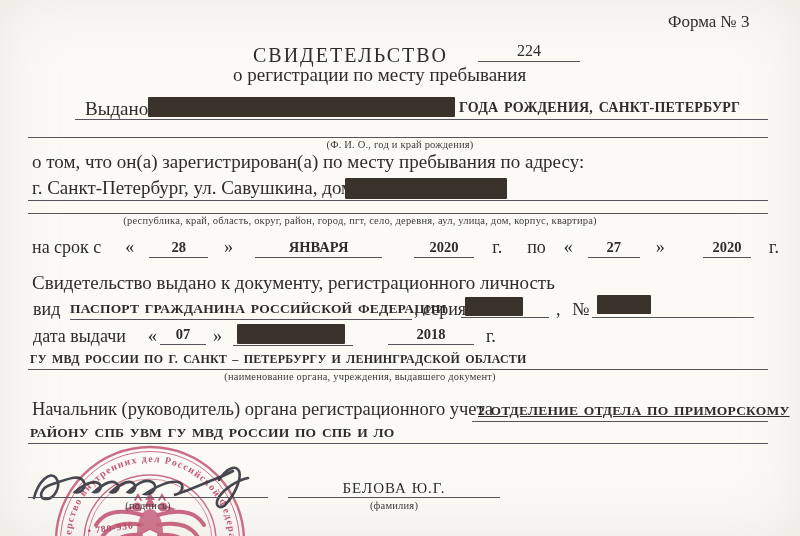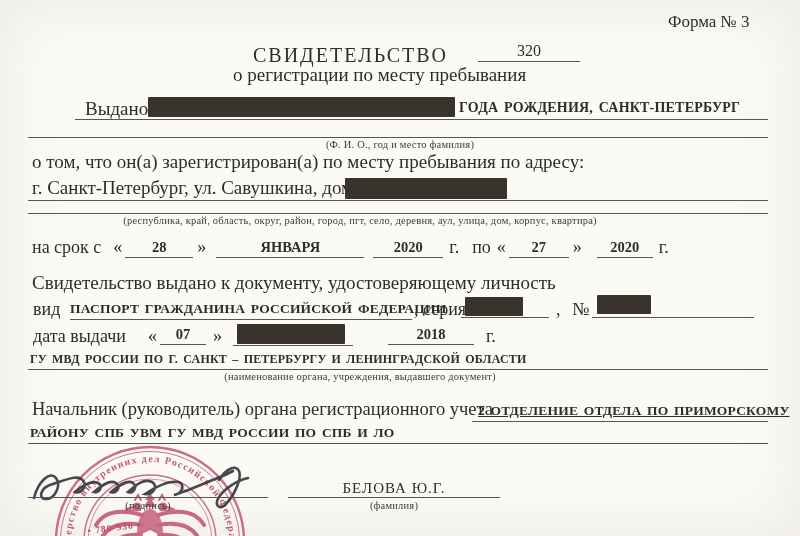--- a/index.html
+++ b/index.html
@@ -28,59 +28,59 @@
   .over-stamp { z-index:4; }
 </style>
 </head>
 <body>
 
 <div class="page">
 
   <div class="abs fs17" style="left:668px; top:12px;">Форма № 3</div>
 
   <div class="abs fs20" style="left:253px; top:44px; letter-spacing:2px;">СВИДЕТЕЛЬСТВО</div>
-  <div class="abs" style="left:478px; top:42px; width:102px; border-bottom:1px solid #54545c; text-align:center; font-size:16px; padding-bottom:1px;">320</div>
+  <div class="abs" style="left:478px; top:42px; width:102px; border-bottom:1px solid #54545c; text-align:center; font-size:16px; padding-bottom:1px;">224</div>
   <div class="abs fs19" style="left:233px; top:64px;">о регистрации по месту пребывания</div>
 
   <div class="abs fs19" style="left:85px; top:98px;text-align:right;">Выдано</div>
   <div class="redact" style="left:148px; top:97px; width:307px; height:20px;"></div>
   <div class="abs bcaps" style="left:459px; top:100px;">ГОДА РОЖДЕНИЯ, САНКТ-ПЕТЕРБУРГ</div>
   <div class="hr" style="left:75px; top:119px; width:693px;"></div>
 
   <div class="hr" style="left:28px; top:137px; width:740px;"></div>
-  <div class="abs cap center" style="left:0; top:139px; width:800px;">(Ф. И. О., год и место фамилия)</div>
+  <div class="abs cap center" style="left:0; top:139px; width:800px;">(Ф. И. О., год и край рождения)</div>
 
   <div class="abs fs19" style="left:32px; top:151px;">о том, что он(а) зарегистрирован(а) по месту пребывания по адресу:</div>
 
   <div class="abs fs19" style="left:32px; top:177px;">г. Санкт-Петербург, ул. Савушкина, дом</div>
   <div class="redact" style="left:345px; top:178px; width:162px; height:21px;"></div>
   <div class="hr" style="left:28px; top:200px; width:740px;"></div>
 
   <div class="hr" style="left:28px; top:213px; width:740px;"></div>
   <div class="abs cap center" style="left:30px; top:215px; width:660px;">(республика, край, область, округ, район, город, пгт, село, деревня, аул, улица, дом, корпус, квартира)</div>
 
-  <div class="abs flexrow fs18" style="left:32px; top:237px; right:21px;">
+  <div class="abs flexrow fs18" style="left:32px; top:237px; right:21px;gap:12px;">
     <span style="margin-right:12px;">на срок с</span>
     <span style="margin-right:3px;">«</span>
     <span class="cell" style="width:68px;">28</span>
     <span style="margin:0 10px 0 4px;">»</span>
     <span class="cell" style="width:148px;">ЯНВАРЯ</span>
     <span style="width:9px;"></span>
     <span class="cell" style="width:70px;">2020</span>
     <span style="margin:0 13px 0 6px;">г.</span>
     <span style="margin-right:6px;text-align:right;">по</span>
     <span style="margin-right:3px;">«</span>
     <span class="cell" style="width:60px;">27</span>
     <span style="margin:0 8px 0 4px;">»</span>
     <span style="width:7px;"></span>
     <span class="cell" style="width:56px;">2020</span>
     <span style="margin-left:6px;">г.</span>
   </div>
 
-  <div class="abs fs19" style="left:32px; top:272px;">Свидетельство выдано к документу, удостоверяющему личность</div>
+  <div class="abs fs19" style="left:32px; top:272px;">Свидетельство выдано к документу, регистрационного личность</div>
 
   <div class="abs fs18" style="left:33px; top:299px;">вид</div>
   <div class="abs bcaps center" style="left:70px; top:301px; width:342px; border-bottom:1px solid #54545c; padding-bottom:2px; font-size:13.5px;">ПАСПОРТ ГРАЖДАНИНА РОССИЙСКОЙ ФЕДЕРАЦИИ</div>
   <div class="abs fs18" style="left:414px; top:299px;">, серия</div>
   <div class="hr" style="left:461px; top:317px; width:88px;"></div>
   <div class="redact" style="left:465px; top:297px; width:58px; height:19px;"></div>
   <div class="abs fs18" style="left:556px; top:299px;">,</div>
   <div class="abs fs18" style="left:572px; top:299px;">№</div>
   <div class="hr" style="left:592px; top:317px; width:162px;"></div>
   <div class="redact" style="left:597px; top:295px; width:54px; height:19px;"></div>

